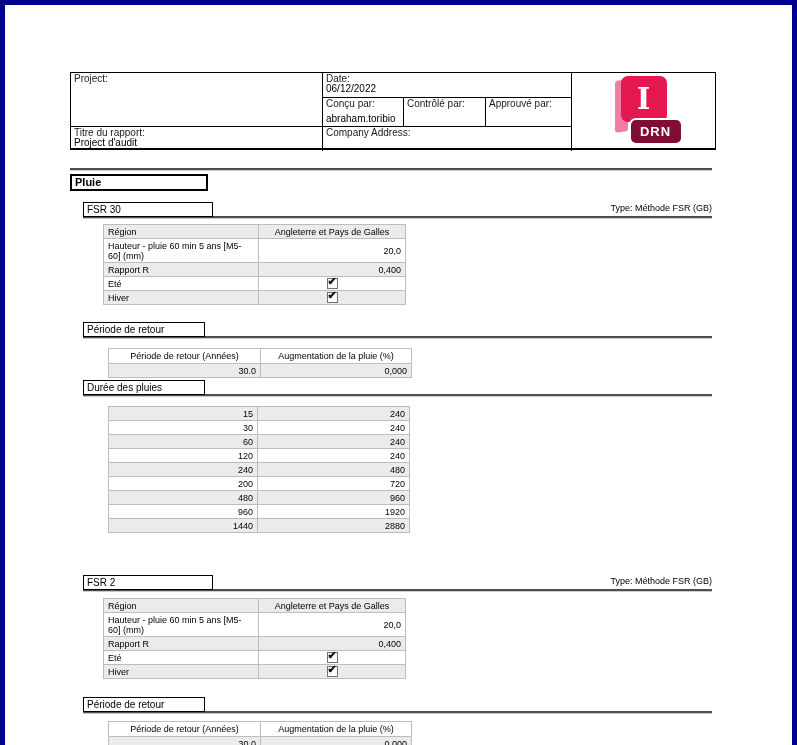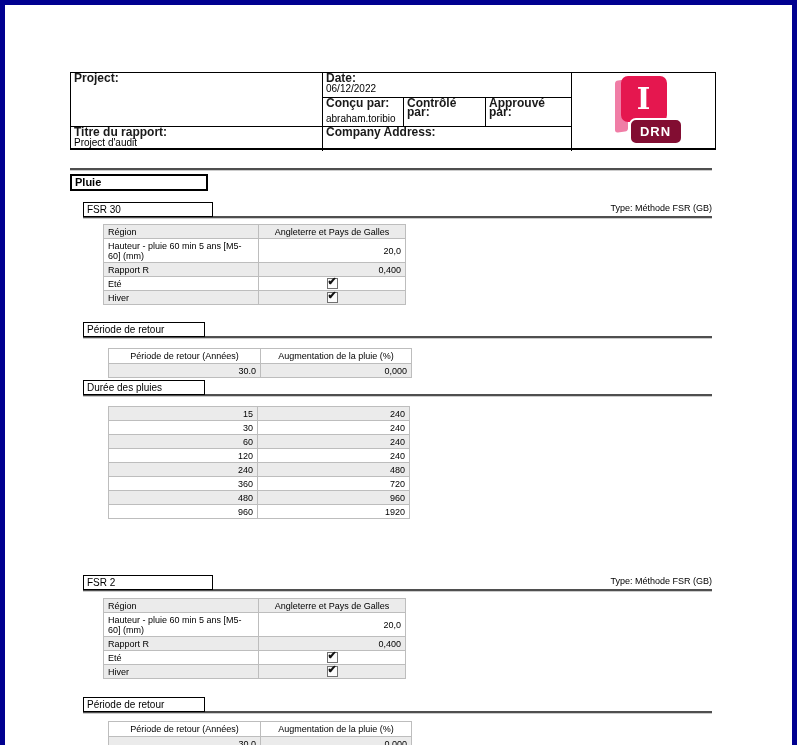--- a/index.html
+++ b/index.html
@@ -18,21 +18,21 @@
   
   .hdr {
     position:absolute; left:70px; top:72px; width:646px; height:78px;
     display:grid;
     grid-template-columns:252px 81px 82px 85px 146px;
     grid-template-rows:25px 28px 25px;
     border:1px solid #000; border-bottom:2px solid #000;
     background:#fff;
   }
   .hcell { position:relative; padding:1px 3px; overflow:hidden; }
-  .hlabel { font-size:12px; color:#1a1a1a; display:block; line-height:9px;font-weight:bold; }
+  .hlabel { font-size:10px; color:#1a1a1a; display:block; line-height:9px; }
   .hvalue { font-size:10px; line-height:12px; display:block; }
   .c-project  { grid-area:1/1/3/2; border-right:1px solid #000; }
   .c-titre    { grid-area:3/1/4/2; border-right:1px solid #000; border-top:1px solid #000; }
   .c-date     { grid-area:1/2/2/5; border-bottom:1px solid #000; }
   .c-concu    { grid-area:2/2/3/3; border-right:1px solid #000; }
   .c-controle { grid-area:2/3/3/4; border-right:1px solid #000; }
   .c-approuve { grid-area:2/4/3/5; }
   .c-company  { grid-area:3/2/4/5; border-top:1px solid #000; }
   .c-logo     { grid-area:1/5/4/6; border-left:1px solid #000; display:flex; align-items:center; justify-content:center; }
   .c-concu .hvalue { position:absolute; bottom:1px; left:3px; }
@@ -215,30 +215,34 @@
         </tr>
     <tr class="h14">
           <td class="r">120</td>
           <td class="r">240</td>
         </tr>
     <tr class="gray h14">
           <td class="r">240</td>
           <td class="r">480</td>
         </tr>
     <tr class="h14">
-          <td class="r">360</td>
+          <td class="r">200</td>
           <td class="r">720</td>
         </tr>
     <tr class="gray h14">
           <td class="r">480</td>
           <td class="r">960</td>
         </tr>
     <tr class="h14">
           <td class="r">960</td>
           <td class="r">1920</td>
+        </tr>
+    <tr class="gray h14">
+          <td class="r">1440</td>
+          <td class="r">2880</td>
         </tr>
   </tbody>
     </table>
 
   <div class="sec" style="left:83px; top:575px; width:629px;">
     <div class="sec-rule"></div>
     <div class="sec-box" style="width:130px;">
       <span>FSR 2</span>
     </div>
     <div class="sec-type">Type: Méthode FSR (GB)</div>

